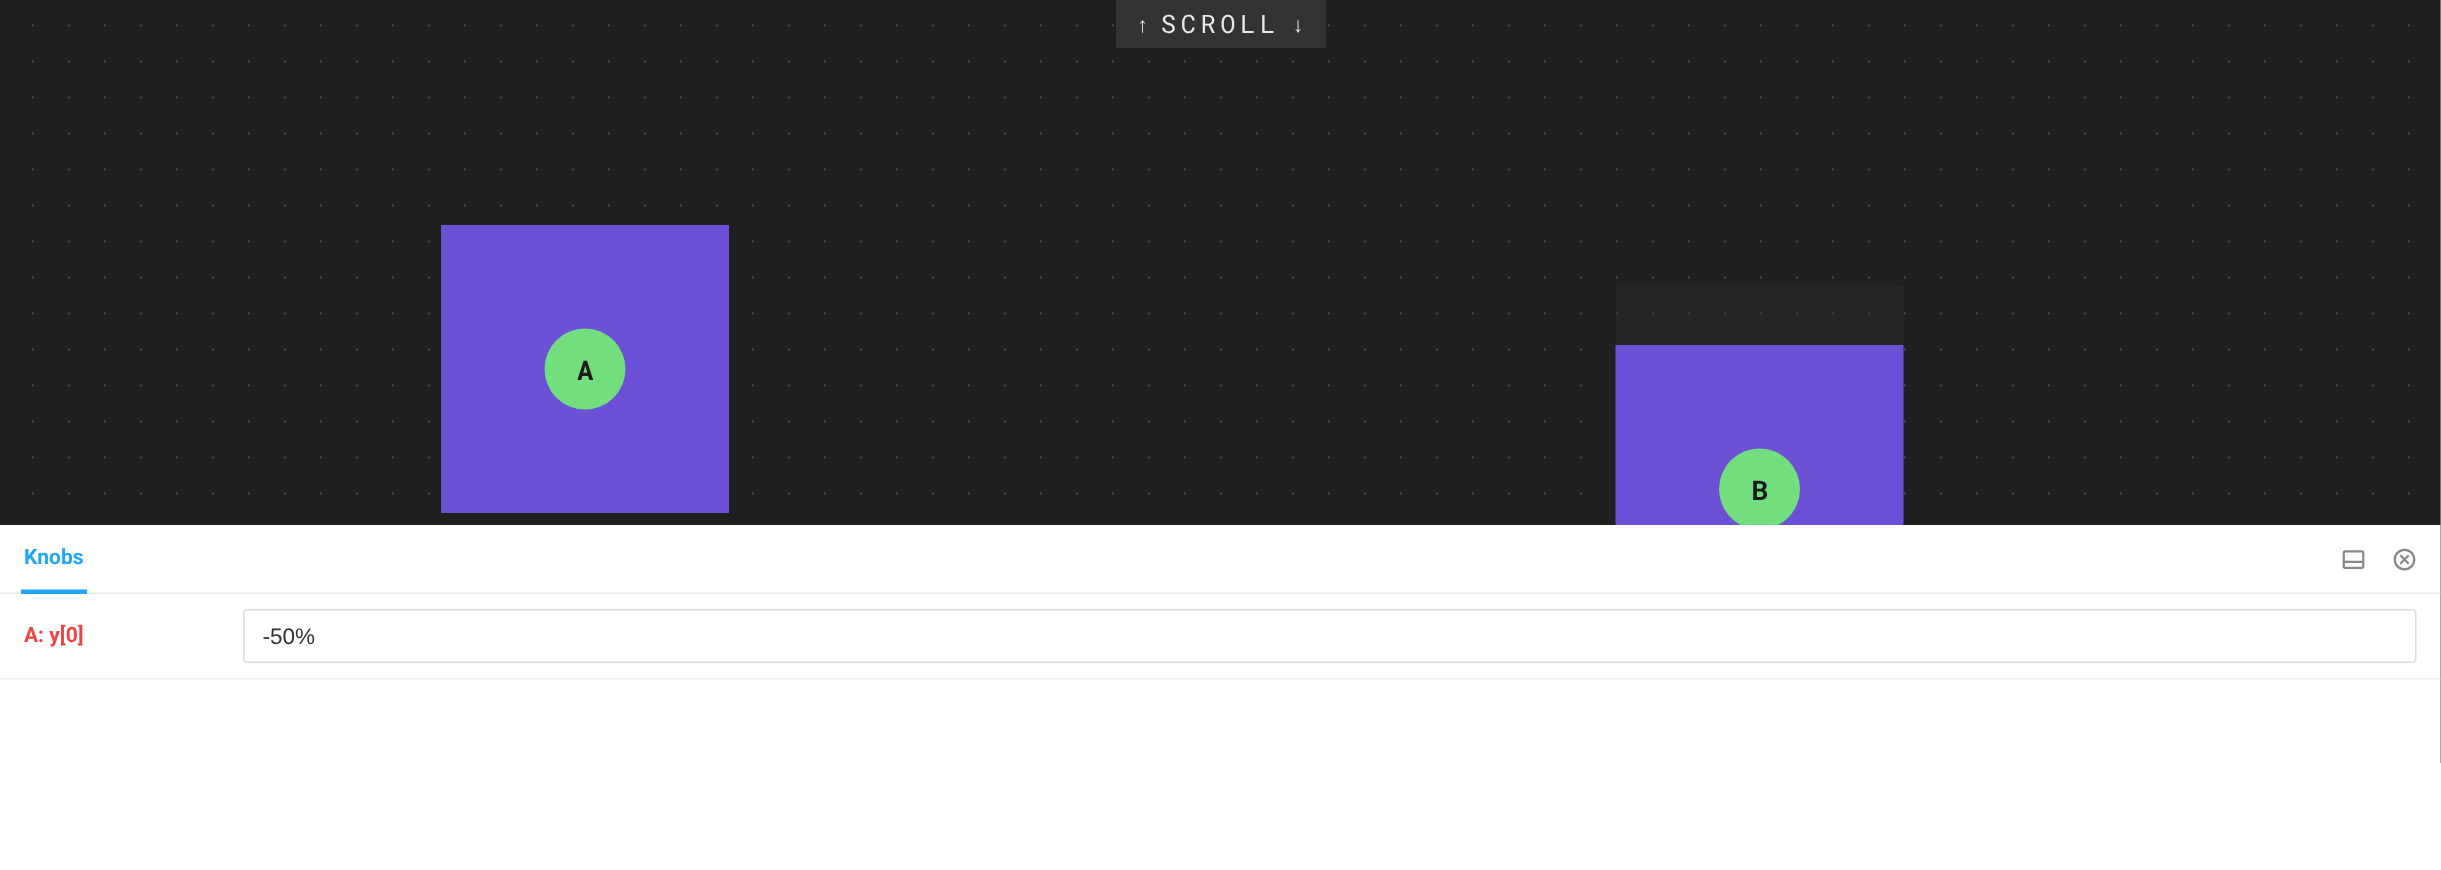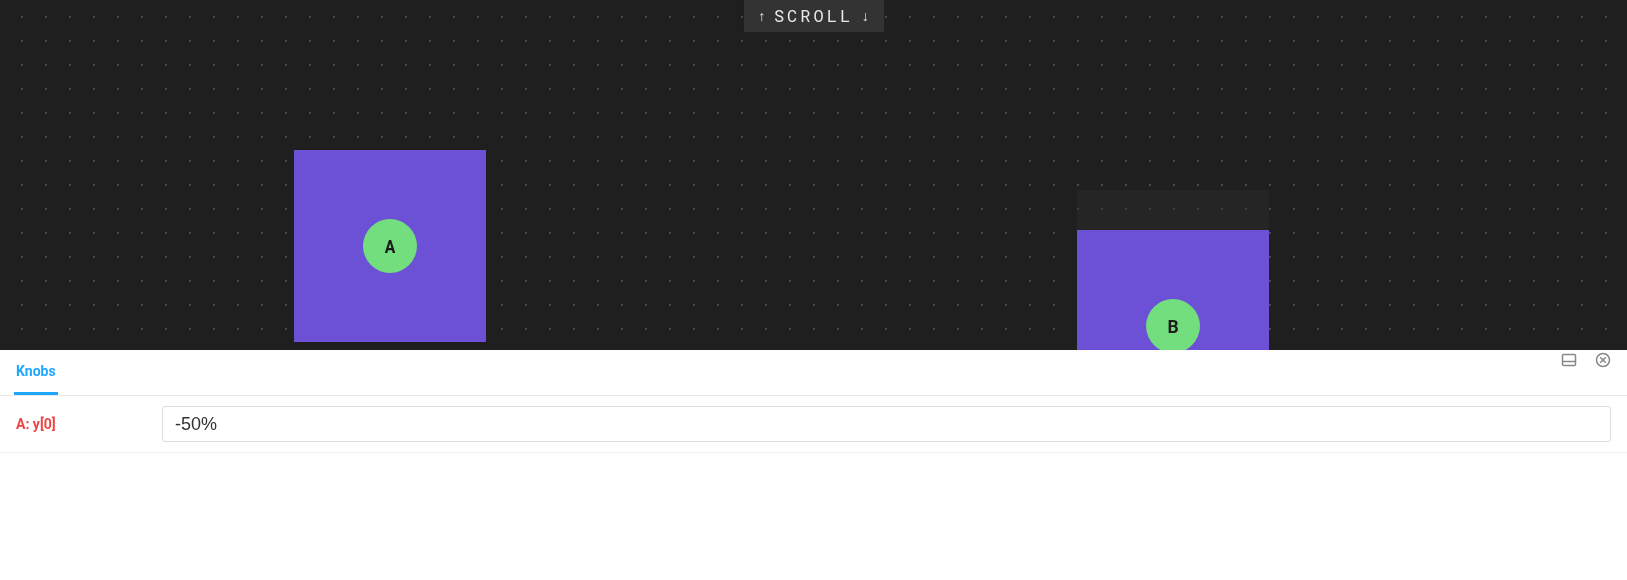--- a/index.html
+++ b/index.html
@@ -70,21 +70,21 @@
   .block-b { left: 0; top: 40px; }
 
   .panel {
     flex: 1;
     background: #ffffff;
     display: flex;
     flex-direction: column;
   }
   .panel-tabs {
     display: flex;
-    align-items: flex-start;
+    align-items: center;
     height: 46px;
     border-bottom: 1px solid #e8e8e8;
     padding: 0 14px;
   }
   .tab {
     font-size: 14px;
     font-weight: 700;
     color: #1ea7fd;
     padding: 0 2px;
     height: 100%;
@@ -119,21 +119,21 @@
     font-size: 14px;
     font-weight: 700;
     color: #ef4444;
   }
   .knob-input {
     flex: 1;
     height: 36px;
     border: 1px solid #dcdcdc;
     border-radius: 3px;
     padding: 0 12px;
-    font-size: 18px;
+    font-size: 15px;
     color: #333;
     resize: both;
   }
 </style>
 </head>
 <body>
 
 <div class="canvas">
   <div class="scroll-hint">
     <span class="arrow">↑</span>

